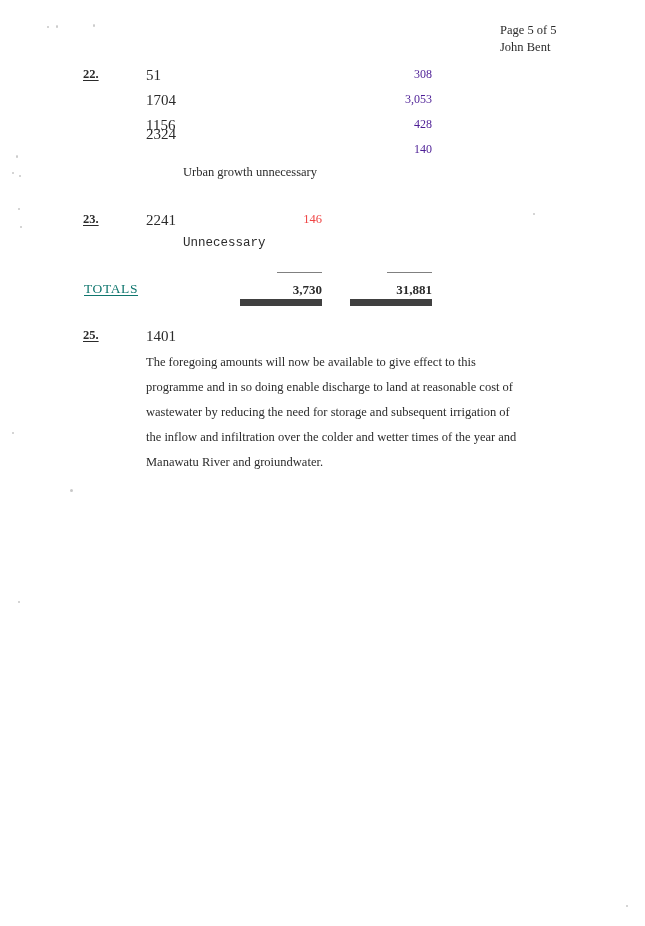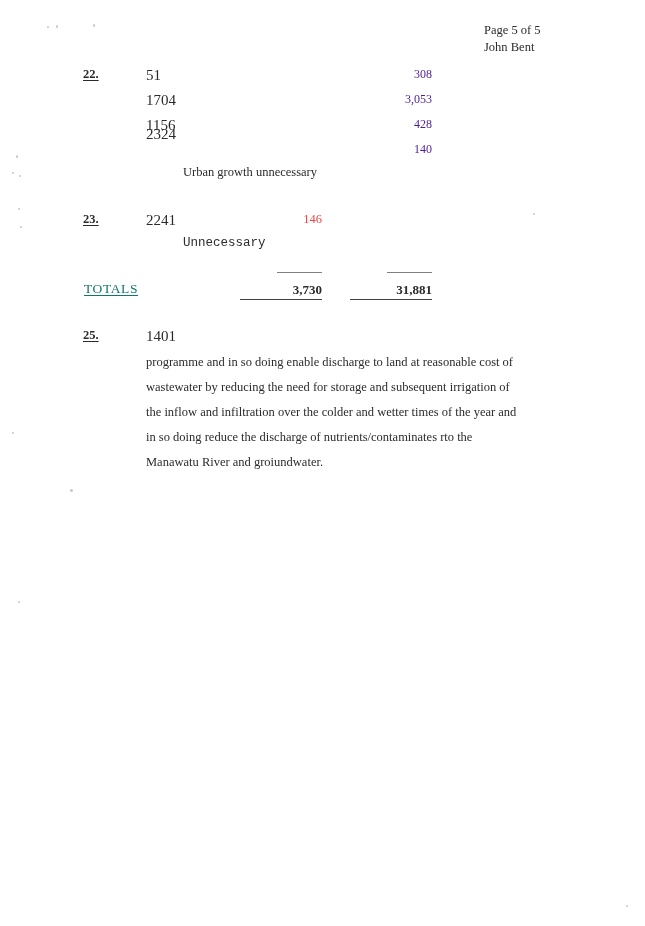--- a/index.html
+++ b/index.html
@@ -24,21 +24,21 @@
 
   
   .header {
     position: absolute;
     left: 484px;
     top: 22px;
     font-size: 12.5px;
     line-height: 17px;
     color: #2b2b2b;
   }
-  .header div { white-space: nowrap; }
+  .header div { white-space: nowrap; margin-left: 16px; }
 
   .item-no {
     position: absolute;
     left: 83px;
     font-size: 12.5px;
     font-weight: 600;
     text-decoration: underline;
     text-underline-offset: 1.5px;
     color: #2b2b2b;
   }
@@ -92,21 +92,21 @@
     height: 0;
     border-top: 1px solid #555;
     opacity: .75;
   }
   .total-val {
     position: absolute;
     font-size: 13px;
     font-weight: 600;
     text-align: right;
     color: #2b2b2b;
-    border-bottom: 1px solid #404040;
+    border-bottom: 7px solid #404040;
     padding-bottom: 1px;
   }
 
   
   .para {
     position: absolute;
     left: 146px;
     top: 350px;
     width: 410px;
     font-size: 12.5px;
@@ -175,20 +175,20 @@
 
   <div class="totals-label">TOTALS</div>
 
   <div class="total-val" style="left:240px; top:282px; width:82px;">3,730</div>
   <div class="total-val" style="left:350px; top:282px; width:82px;">31,881</div>
 
   <div class="item-no" style="top:328px;">25.</div>
   <div class="code" style="top:328px;">1401</div>
 
   <div class="para">
+    <p>The foregoing amounts will now be available to give effect to this</p>
     <p>programme and in so doing enable discharge to land at reasonable cost of</p>
     <p>wastewater by reducing the need for storage and subsequent irrigation of</p>
     <p>the inflow and infiltration over the colder and wetter times of the year and</p>
-    <p>in so doing reduce the discharge of nutrients/contaminates rto the</p>
     <p>Manawatu River and groiundwater.</p>
   </div>
 
 </div>
 
 </body></html>

